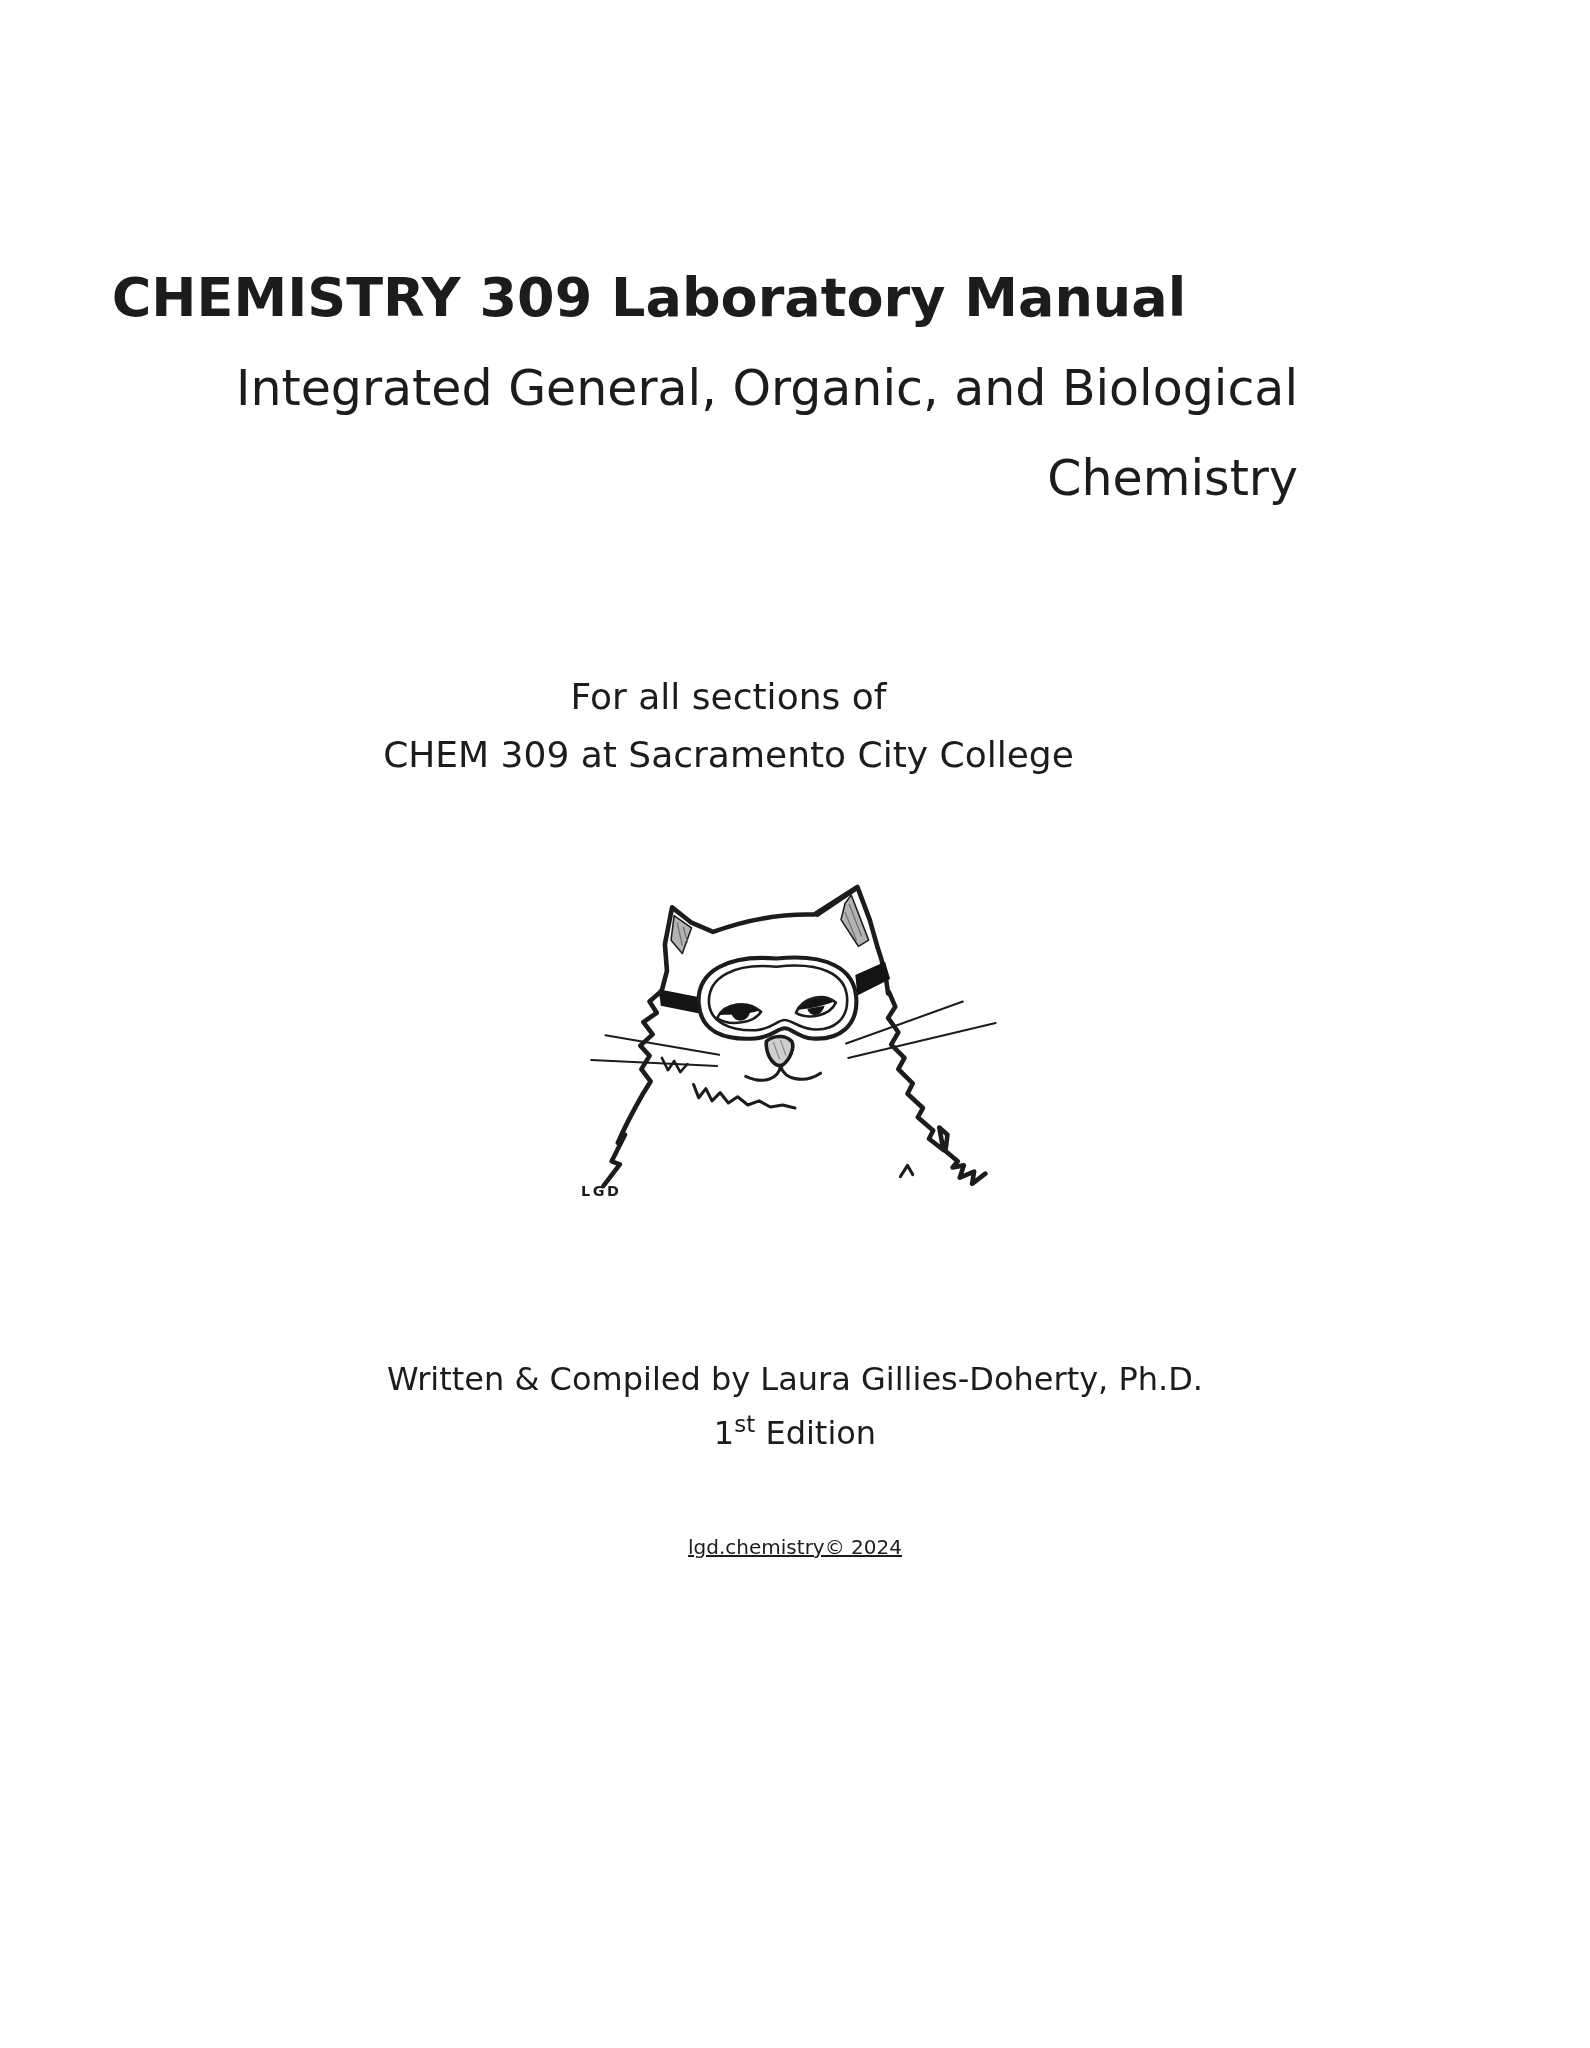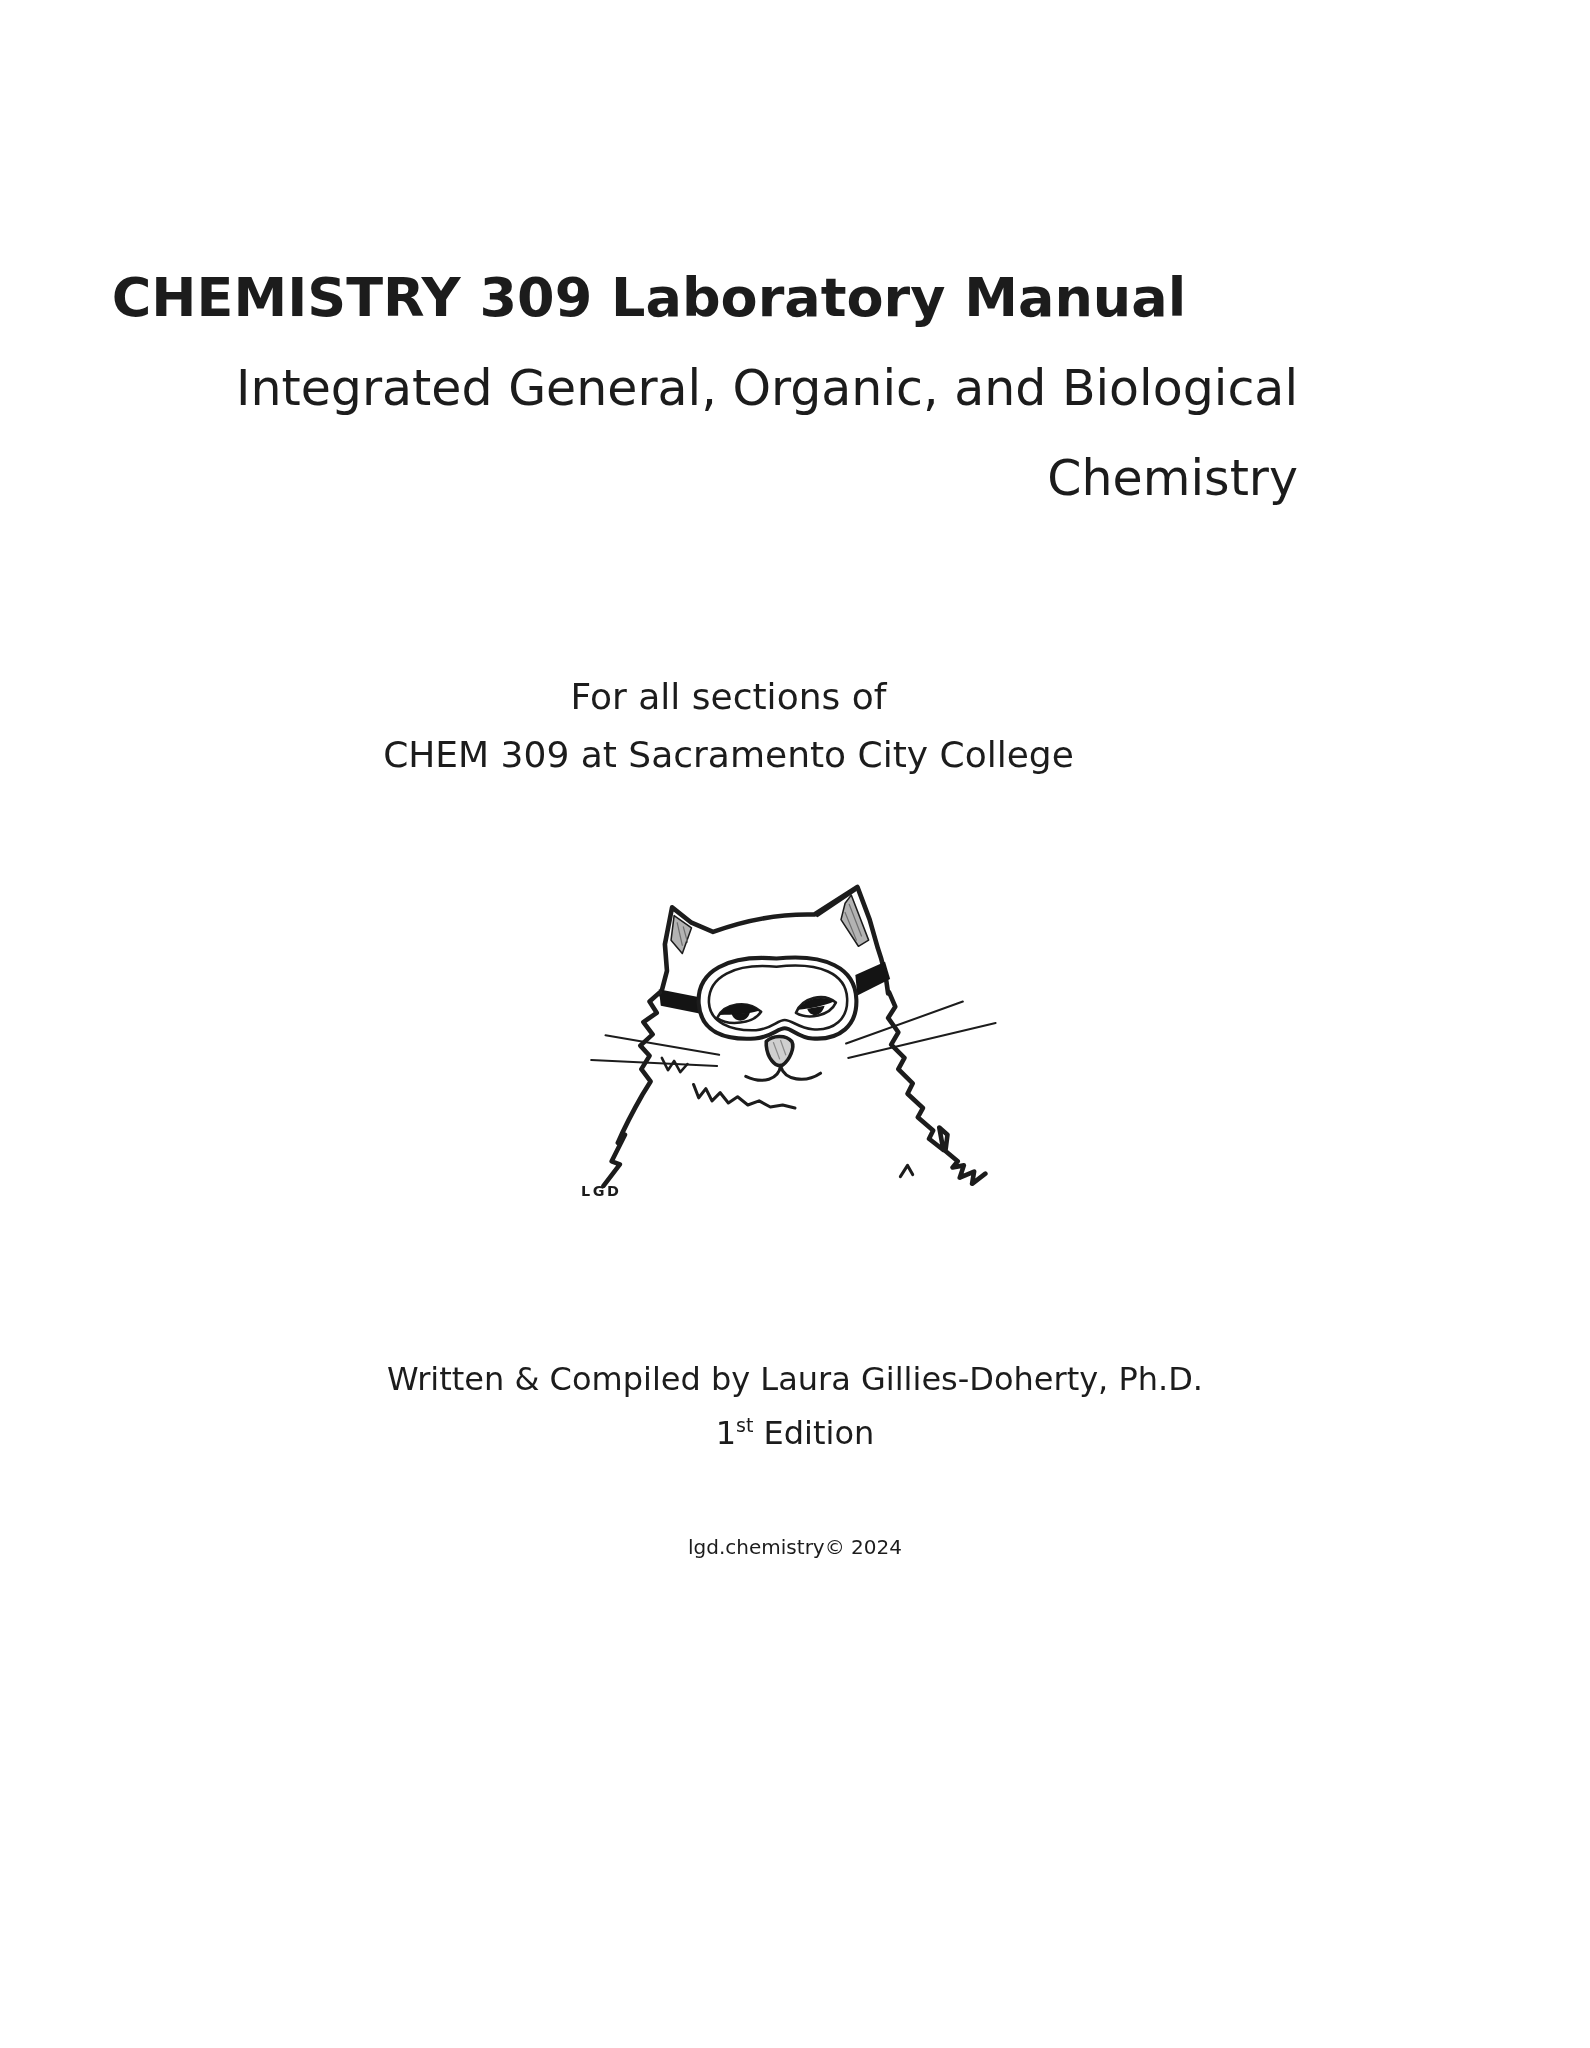--- a/index.html
+++ b/index.html
@@ -58,32 +58,33 @@
 
   .author-block {
     position: absolute;
     top: 1352px;
     left: 0;
     width: 1590px;
     font-size: 32px;
     line-height: 54px;
   }
   .author-block sup {
-    font-size: 19px;
+    font-size: 23px;
     vertical-align: super;
     line-height: 0;
   }
 
   .copyright-line {
     position: absolute;
     top: 1532px;
     left: 0;
     width: 1590px;
     font-size: 20px;
     line-height: 30px;
+    text-decoration: underline;
   }
 
   .sig-text {
     font-family: "DejaVu Sans", sans-serif;
     font-size: 14px;
     font-weight: 700;
     letter-spacing: 2.5px;
     fill: #1c1c1c;
   }
 </style>

